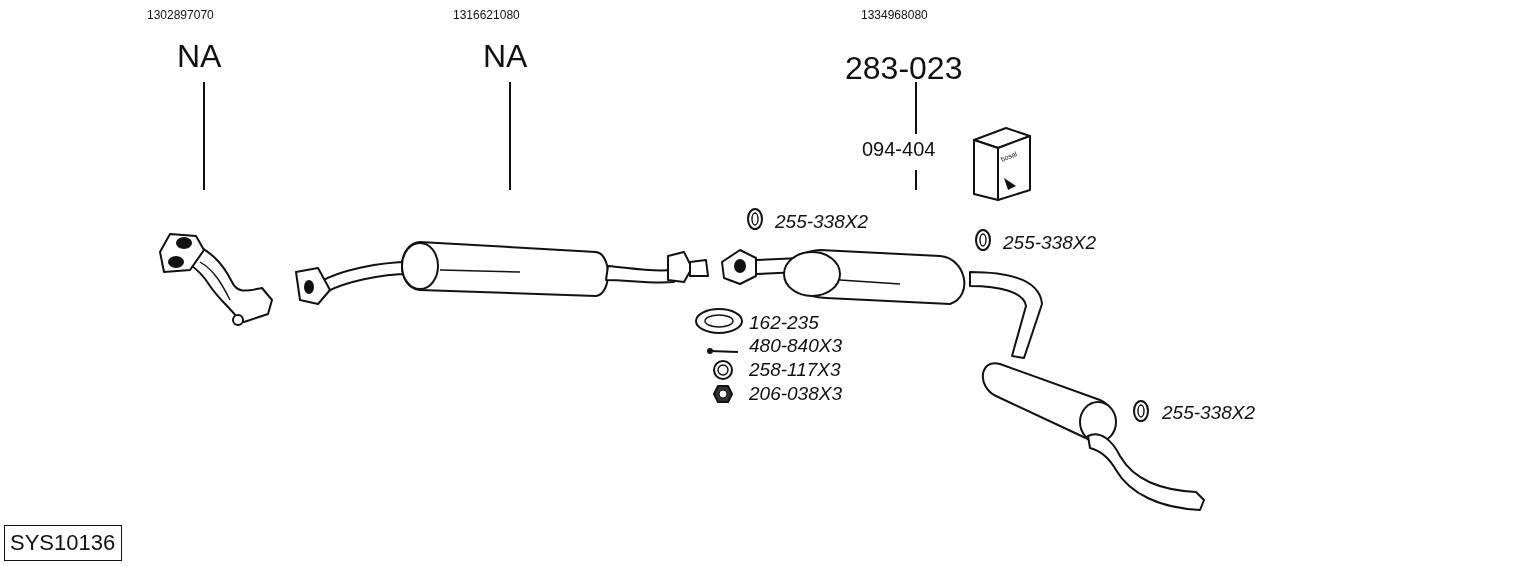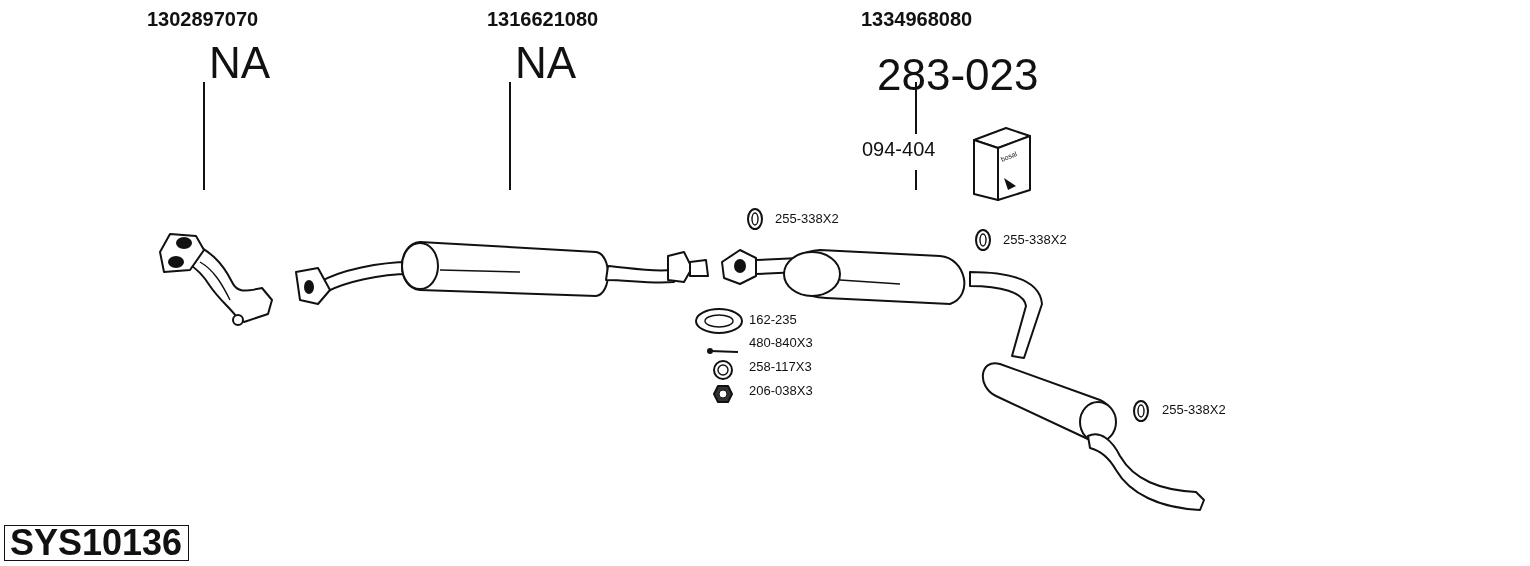--- a/index.html
+++ b/index.html
@@ -1,35 +1,35 @@
 <!DOCTYPE html>
 <html><head>
   <meta charset="utf-8">
   <style>
     html, body { margin:0; padding:0; background:#ffffff; }
     body { width:1530px; height:566px; position:relative; overflow:hidden;
            font-family:"Liberation Sans", sans-serif; color:#111; }
     .abs { position:absolute; white-space:nowrap; }
-    .oem { font-size:20px;font-weight:bold; }
-    .big { font-size:44px;margin-left:32px; }
+    .oem { font-size:12px; }
+    .big { font-size:32px; }
     .mid { font-size:20px; }
-    .lbl { font-size:13px; }
-    .sys { left:4px; top:525px; border:1.5px solid #111; font-size:36px; line-height:34px; padding:0 6px 0 5px;font-weight:bold; }
+    .lbl { font-size:19px;font-style:italic; }
+    .sys { left:4px; top:525px; border:1.5px solid #111; font-size:22px; line-height:34px; padding:0 6px 0 5px; }
     svg.art { position:absolute; left:0; top:0; }
     .p { fill:#fff; stroke:#111; stroke-width:2; stroke-linejoin:round; stroke-linecap:round; }
     .t { fill:none; stroke:#111; stroke-width:1.4; }
     .k { fill:#111; }
   </style>
 </head>
 <body>
 
 <div class="abs oem" style="left:147px;top:8px;">1302897070</div>
 <div class="abs big" style="left:177px;top:38px;">NA</div>
 
-<div class="abs oem" style="left:453px;top:8px;margin-left:34px;">1316621080</div>
+<div class="abs oem" style="left:453px;top:8px;">1316621080</div>
 <div class="abs big" style="left:483px;top:38px;">NA</div>
 
 <div class="abs oem" style="left:861px;top:8px;">1334968080</div>
 <div class="abs big" style="left:845px;top:50px;">283-023</div>
 <div class="abs mid" style="left:862px;top:138px;">094-404</div>
 
 <div class="abs lbl" style="left:775px;top:211px;">255-338X2</div>
 <div class="abs lbl" style="left:1003px;top:232px;">255-338X2</div>
 <div class="abs lbl" style="left:749px;top:312px;">162-235</div>
 <div class="abs lbl" style="left:749px;top:335px;">480-840X3</div>

